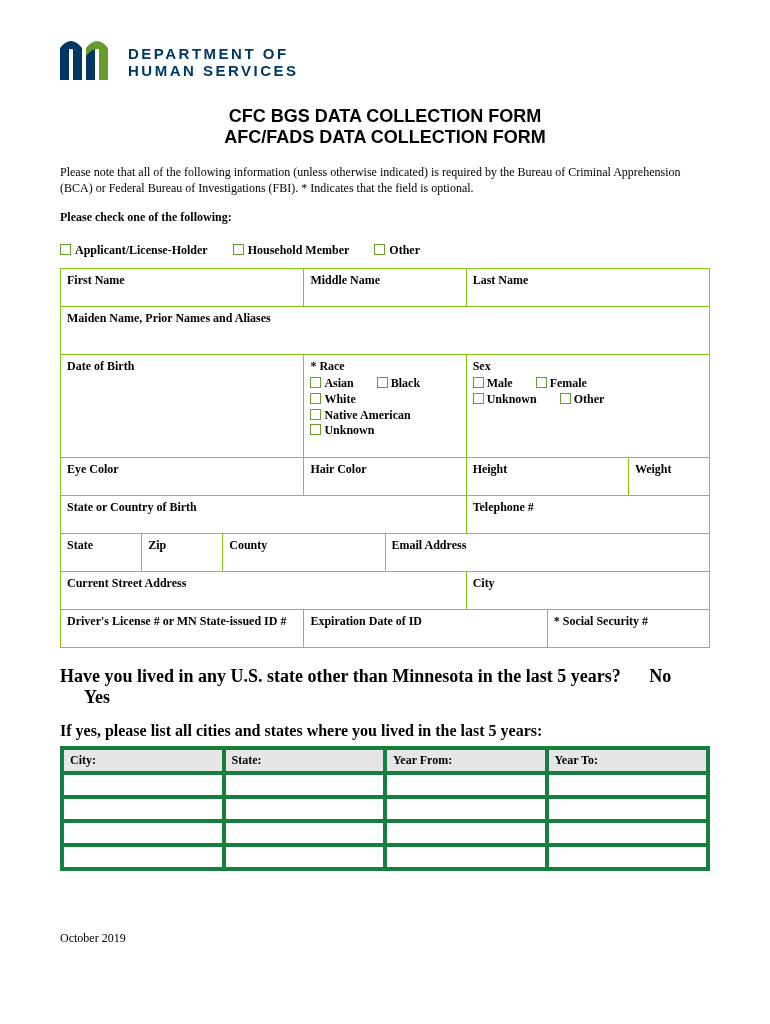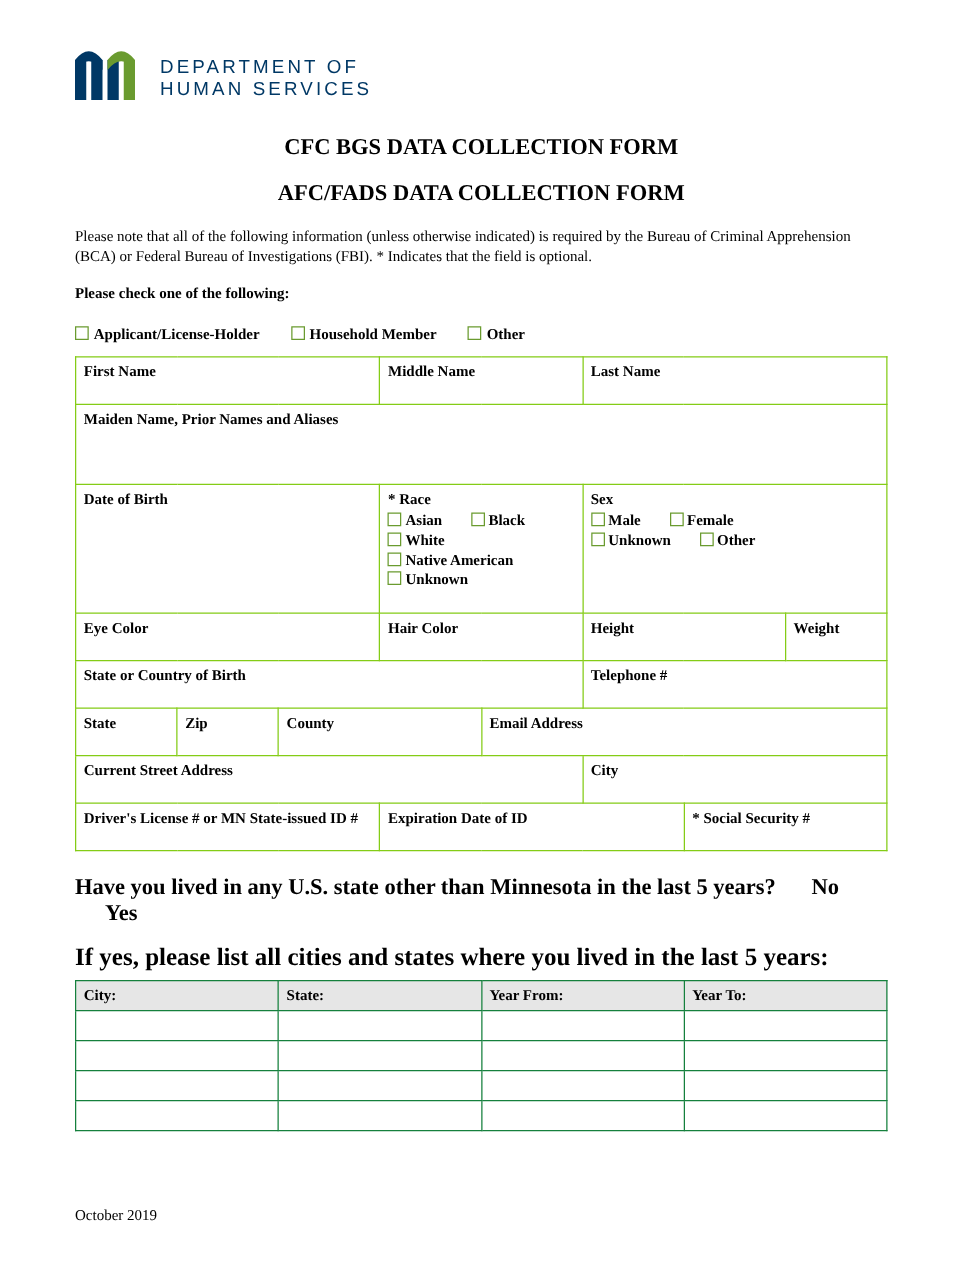--- a/index.html
+++ b/index.html
@@ -18,34 +18,34 @@
     align-items: center;
     gap: 12px;
     margin-bottom: 22px;
   }
   .logo-mark {
     display: inline-block;
   }
   .logo-text {
     color: #003865;
     font-family: Arial, Helvetica, sans-serif;
-    font-weight: 400;
+    font-weight: 700;
     letter-spacing: 2.5px;
     font-size: 15px;
     line-height: 1.15;
   }
   .title-block {
     text-align: center;
     margin-bottom: 16px;
   }
   .title-block h1 {
-    margin: 16px;
+    margin: 0;
     font-size: 18px;
     font-weight: 700;
-    font-family: Liberation Serif, serif;
+    font-family: Liberation Sans, sans-serif;
     text-align: center;
   }
   .intro {
     font-size: 12px;
     line-height: 1.35;
     margin-bottom: 14px;
   }
   .section-label {
     font-size: 12px;
     font-weight: 700;
@@ -86,31 +86,31 @@
   }
   .race-opts .cb, .sex-opts .cb { margin-right: 3px; }
   .race-opts span, .sex-opts span { margin-right: 10px; display:inline-block;}
   .q {
     font-size: 18px;
     font-weight: 700;
     margin: 18px 0 14px 0;
   }
   .q .ans { display:inline-block; margin-left: 24px; }
   .q2 {
-    font-size: 20px;
+    font-size: 16px;
     font-weight: 700;
     margin-bottom: 6px;
   }
   table.history {
     border-collapse: collapse;
     width: 100%;
     table-layout: fixed;
   }
   table.history th, table.history td {
-    border: 1px solid #15803d;
+    border: 4px solid #15803d;
     font-size: 12px;
     text-align: left;
     padding: 3px 6px;
     height: 24px;
   }
   table.history th {
     background: #e6e6e6;
     font-weight: 700;
   }
   .footer {
@@ -166,21 +166,21 @@
         <col style="width:12.5%">
         <col style="width:12.5%">
     </colgroup>
     <tbody>
         <tr>
       <td colspan="3"><span>First Name</span></td>
       <td colspan="2"><span>Middle Name</span></td>
       <td colspan="3"><span>Last Name</span></td>
     </tr>
     <tr>
-      <td colspan="8" style="padding-bottom:44px"><span>Maiden Name, Prior Names and Aliases</span></td>
+      <td colspan="8" style="padding-bottom:28px"><span>Maiden Name, Prior Names and Aliases</span></td>
     </tr>
     <tr class="tight">
       <td colspan="3"><span>Date of Birth</span></td>
       <td colspan="2">
         <span>* Race</span>
         <div class="race-opts">
           <span><span class="cb"></span><span>Asian</span></span>
           <span><span class="cb"></span><span>Black</span></span><br>
           <span><span class="cb"></span><span>White</span></span>
           <span><span class="cb"></span><span>Native American</span></span><br>

